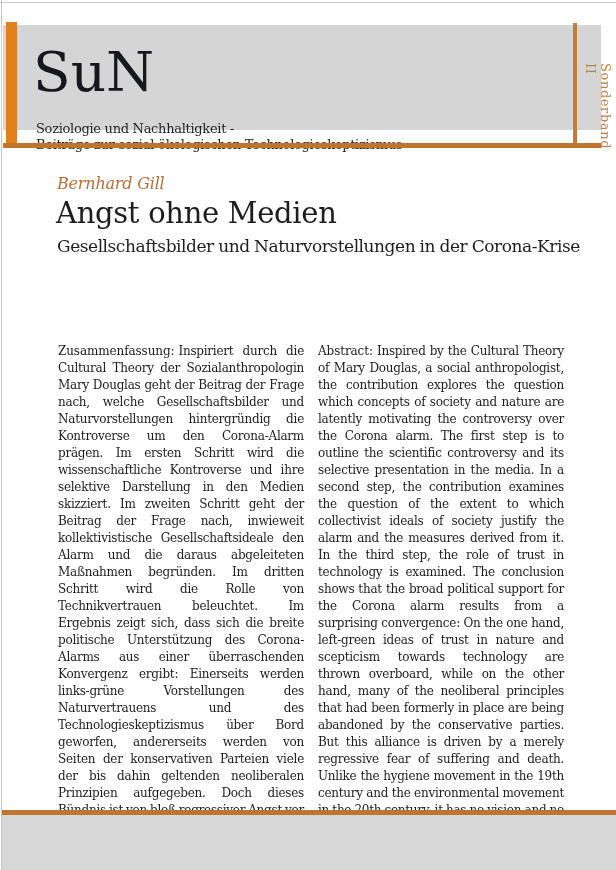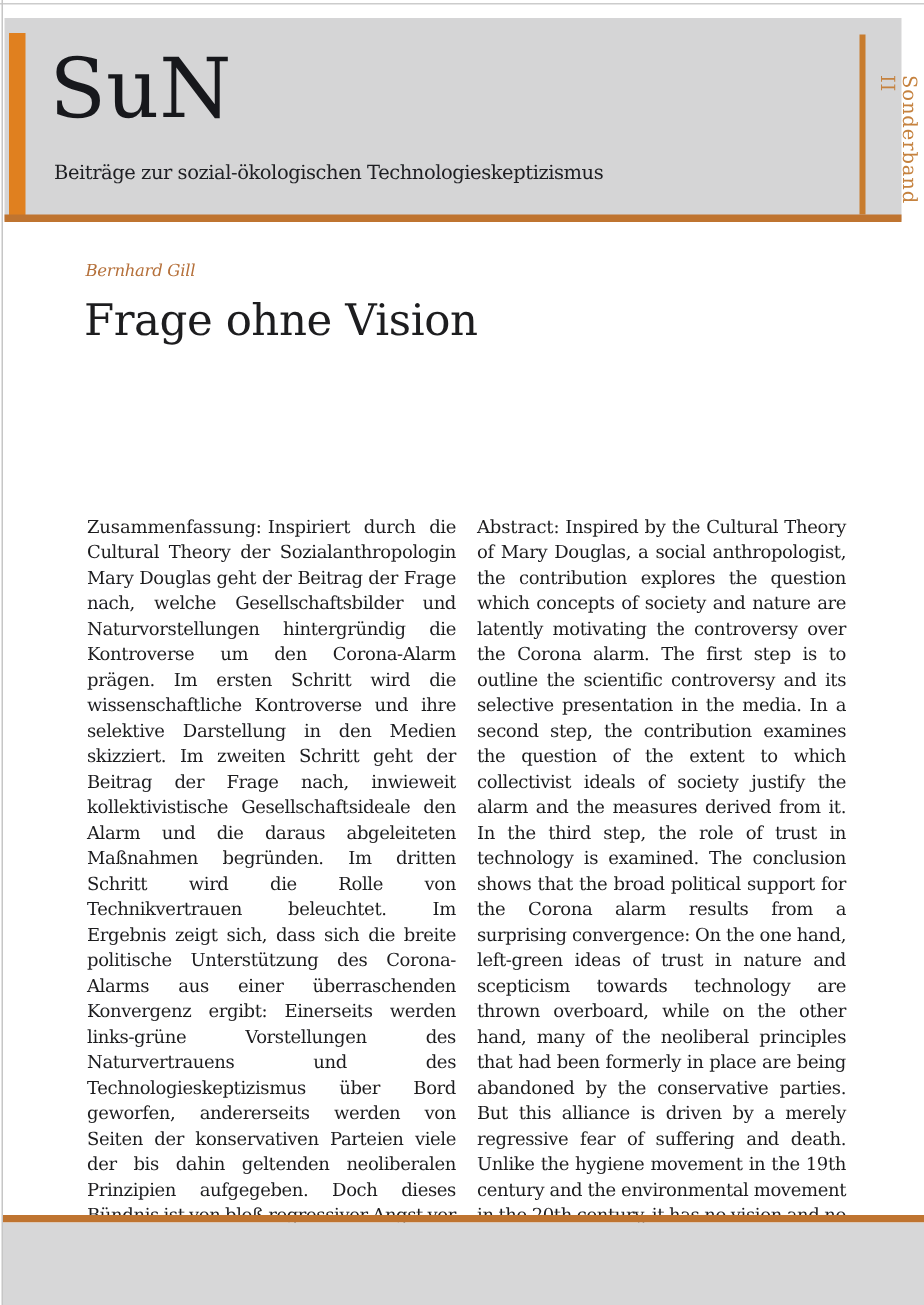--- a/index.html
+++ b/index.html
@@ -18,22 +18,22 @@
   .hairline-top {
     position: absolute; left: 0; top: 2px;
     width: 616px; height: 1px; background: #cccccc;
   }
   .hairline-left {
     position: absolute; left: 1px; top: 0;
     width: 1px; height: 870px; background: #c6c6c6;
   }
   
   .masthead {
-    position: absolute; left: 3px; top: 12px;
-    width: 598px; height: 135px;
+    position: absolute; left: 3px; top: 25px;
+    width: 598px; height: 105px;
     background: #d5d5d6;
   }
   .masthead-bar {
     position: absolute; left: 6px; top: 22px;
     width: 11px; height: 126px;
     background: #e0801f;
   }
   .journal-logo {
     position: absolute; left: 30px; top: 20px;
     font-size: 55px; line-height: 1.0;
@@ -56,21 +56,21 @@
     color: #c5823f;
   }
   .header-rule {
     position: absolute; left: 3px; top: 143px;
     width: 598px; height: 5px;
     background: #bf7430;
   }
   
   .author-name {
     position: absolute; left: 57px; top: 174px;
-    font-size: 11px; font-style: italic;
+    font-size: 16px; font-style: italic;
     color: #b5703a; letter-spacing: -0.2px;
   }
   .article-title {
     position: absolute; left: 56px; top: 196px;
     font-size: 29px; color: #1d1d1f;
     letter-spacing: -0.3px;
   }
   .article-subtitle {
     position: absolute; left: 57px; top: 236px;
     font-size: 17px; color: #1d1d1f;
@@ -111,30 +111,32 @@
 <body>
 
 <div class="page">
 
   <div class="hairline-top"></div>
   <div class="hairline-left"></div>
 
   <div class="masthead">
     <div class="journal-logo">SuN</div>
     <div class="journal-subtitle">
+      <div>Soziologie und Nachhaltigkeit -</div>
       <div>Beiträge zur sozial-ökologischen Technologieskeptizismus</div>
     </div>
     <div class="edition-label">Sonderband II</div>
   </div>
   <div class="masthead-bar"></div>
   <div class="edition-rule"></div>
   <div class="header-rule"></div>
 
   <div class="author-name">Bernhard Gill</div>
-  <h1 class="article-title" style="margin:0; font-weight:normal;">Frage ohne Vision</h1>
+  <h1 class="article-title" style="margin:0; font-weight:normal;">Angst ohne Medien</h1>
+  <div class="article-subtitle">Gesellschaftsbilder und Naturvorstellungen in der Corona-Krise</div>
 
   <div class="abstracts">
     <p class="abstract-col" style="margin:0;" lang="de"><span class="abstract-lead">Zusammenfassung:</span><span>Inspiriert durch die Cultural Theory der Sozialanthropologin Mary Douglas geht der Beitrag der Frage nach, welche Gesellschaftsbilder und Naturvorstellungen hintergründig die Kontroverse um den Corona-Alarm prägen. Im ersten Schritt wird die wissenschaftliche Kontroverse und ihre selektive Darstellung in den Medien skizziert. Im zweiten Schritt geht der Beitrag der Frage nach, inwieweit kollektivistische Gesellschaftsideale den Alarm und die daraus abgeleiteten Maßnahmen begründen. Im dritten Schritt wird die Rolle von Technikvertrauen beleuchtet. Im Ergebnis zeigt sich, dass sich die breite politische Unterstützung des Corona-Alarms aus einer überraschenden Konvergenz ergibt: Einerseits werden links-grüne Vorstellungen des Naturvertrauens und des Technologieskeptizismus über Bord geworfen, andererseits werden von Seiten der konservativen Parteien viele der bis dahin geltenden neoliberalen Prinzipien aufgegeben. Doch dieses Bündnis ist von bloß regressiver Angst vor Leiden und Tod getrieben. Es hat, anders als die Hygienebewegung im 19. Jahrhundert und die Umweltbewegung im 20. Jahrhundert, keine Vision und kein progressives Projekt, auf die sich die Angst längerfristig motivierend und produktiv lenken ließe.</span></p>
     <p class="abstract-col" style="margin:0;" lang="en"><span class="abstract-lead">Abstract:</span><span>Inspired by the Cultural Theory of Mary Douglas, a social anthropologist, the contribution explores the question which concepts of society and nature are latently motivating the controversy over the Corona alarm. The first step is to outline the scientific controversy and its selective presentation in the media. In a second step, the contribution examines the question of the extent to which collectivist ideals of society justify the alarm and the measures derived from it. In the third step, the role of trust in technology is examined. The conclusion shows that the broad political support for the Corona alarm results from a surprising convergence: On the one hand, left-green ideas of trust in nature and scepticism towards technology are thrown overboard, while on the other hand, many of the neoliberal principles that had been formerly in place are being abandoned by the conservative parties. But this alliance is driven by a merely regressive fear of suffering and death. Unlike the hygiene movement in the 19th century and the environmental movement in the 20th century, it has no vision and no progressive project to which in the long run the fear could be directed in a motivating and productive perspective.</span></p>
   </div>
 
   <div class="footer-rule"></div>
   <div class="footer-band"></div>
 
 </div>

